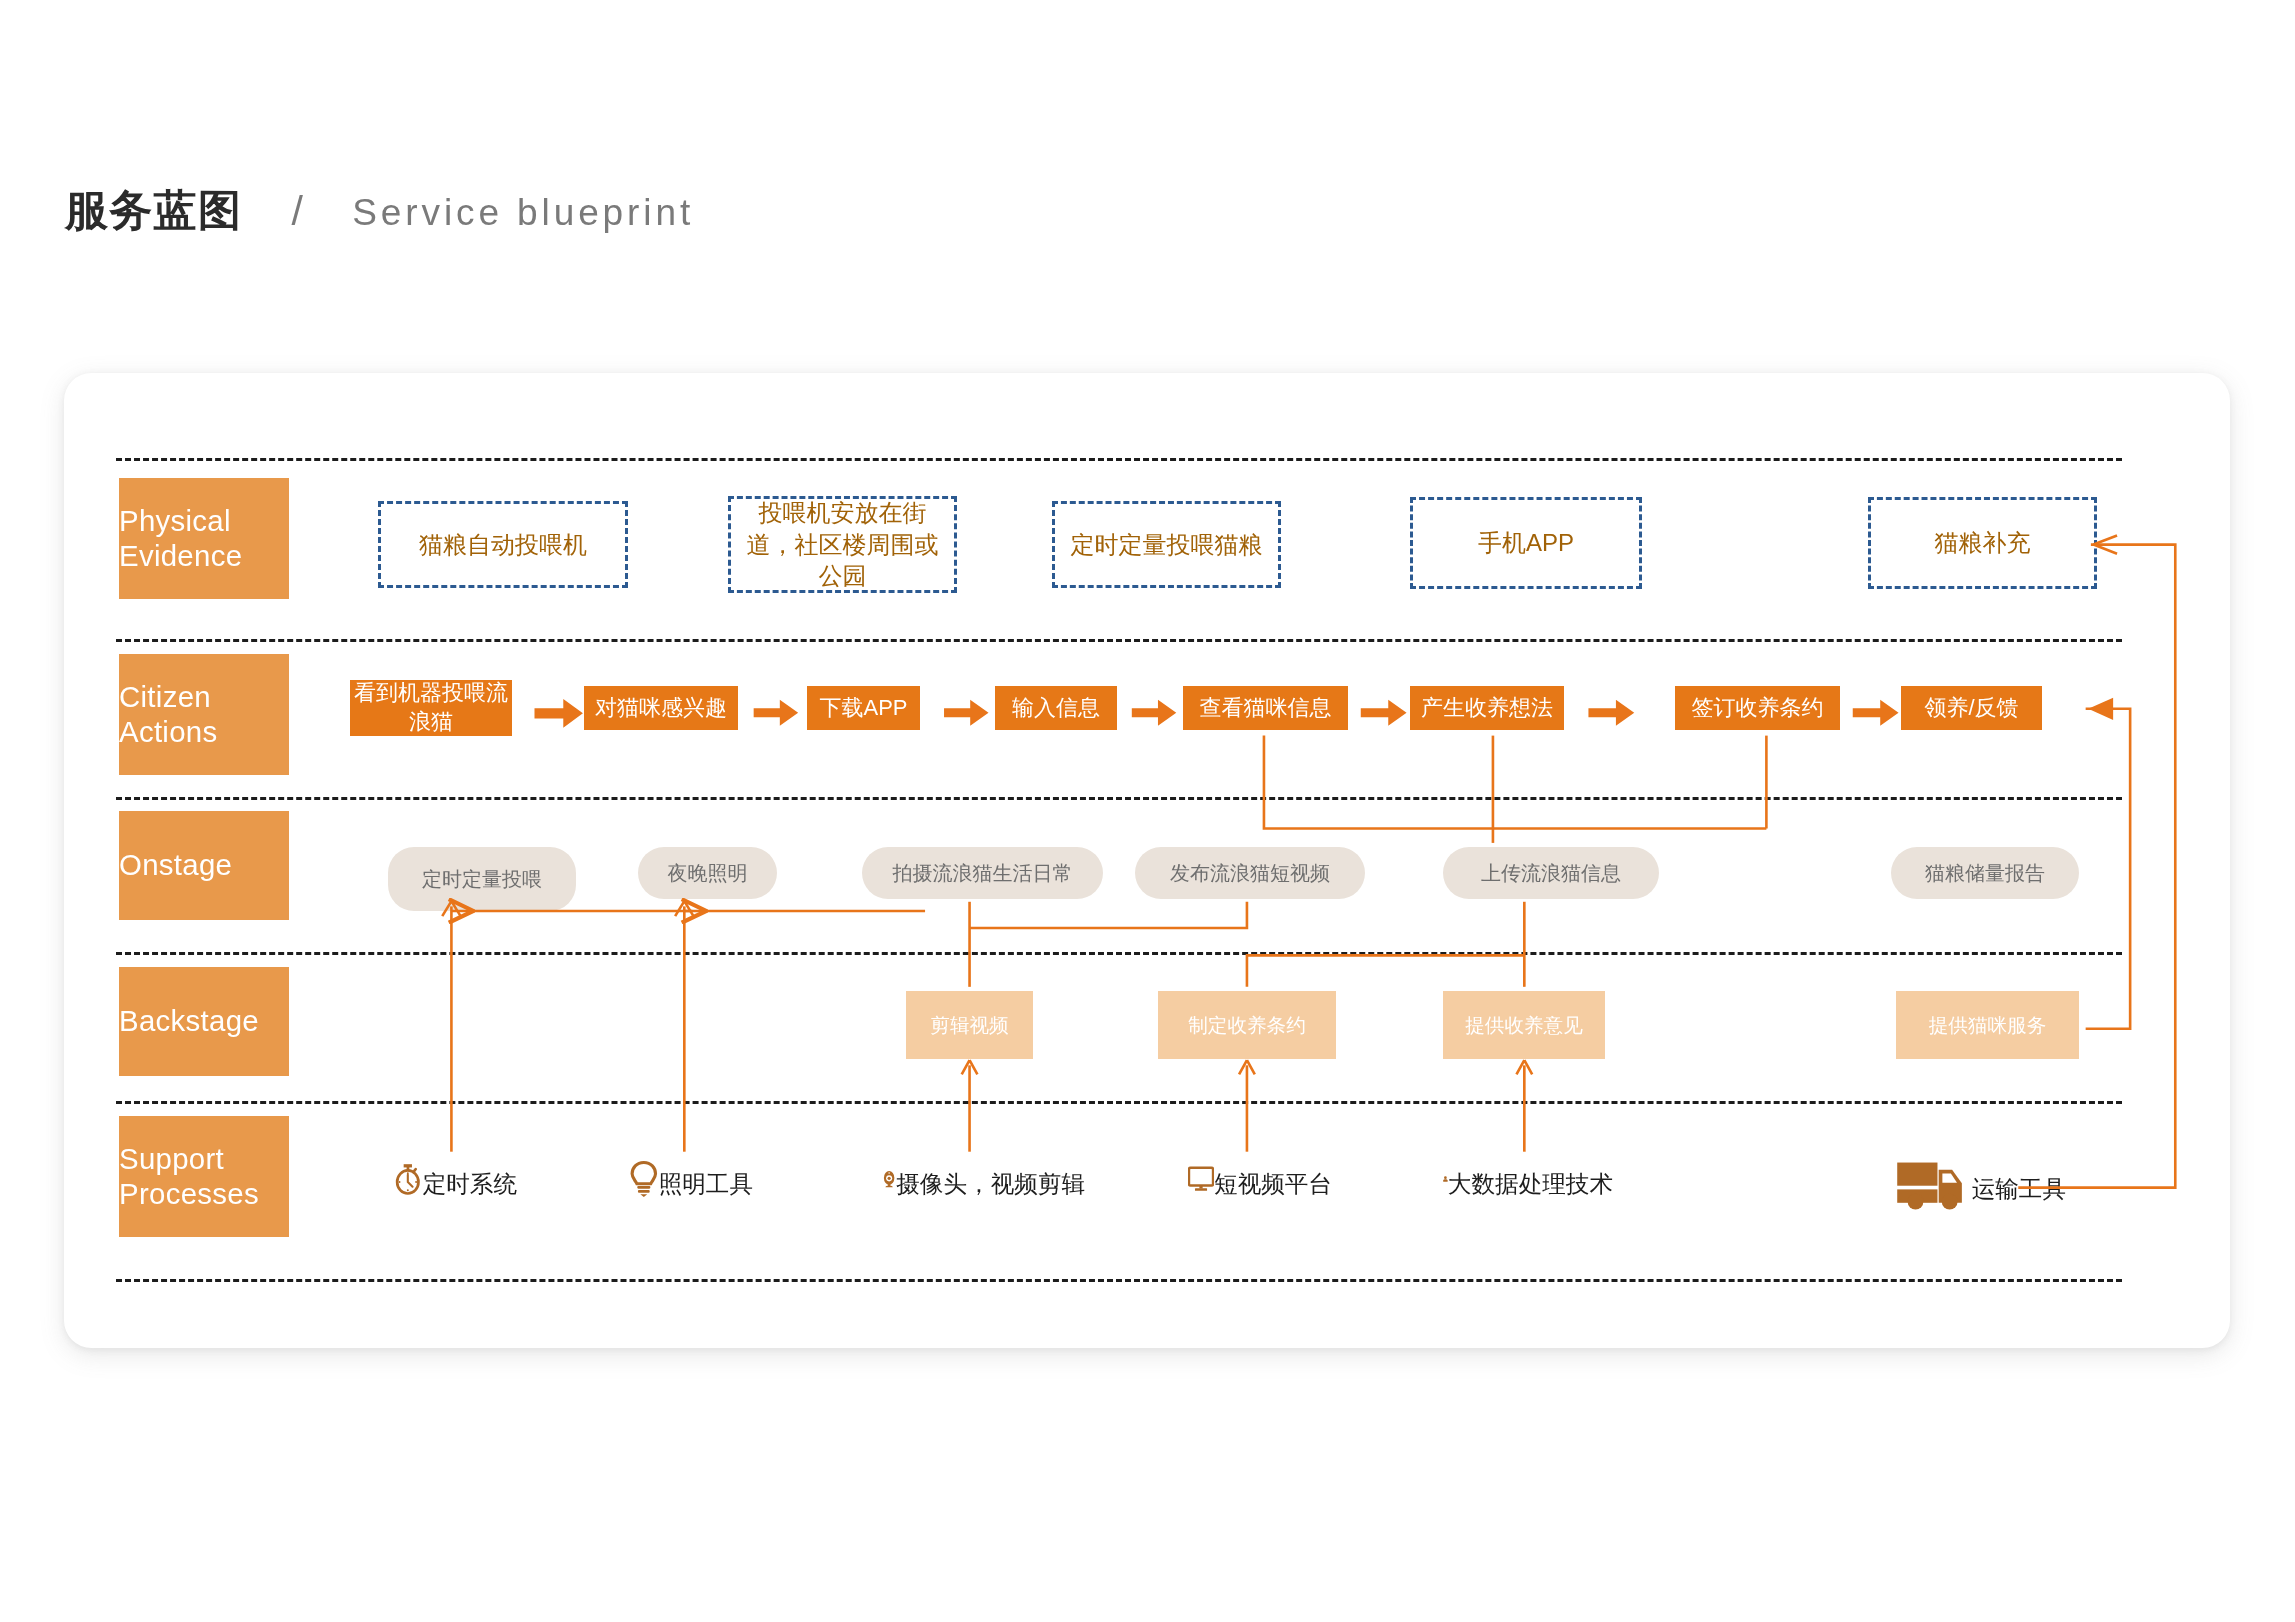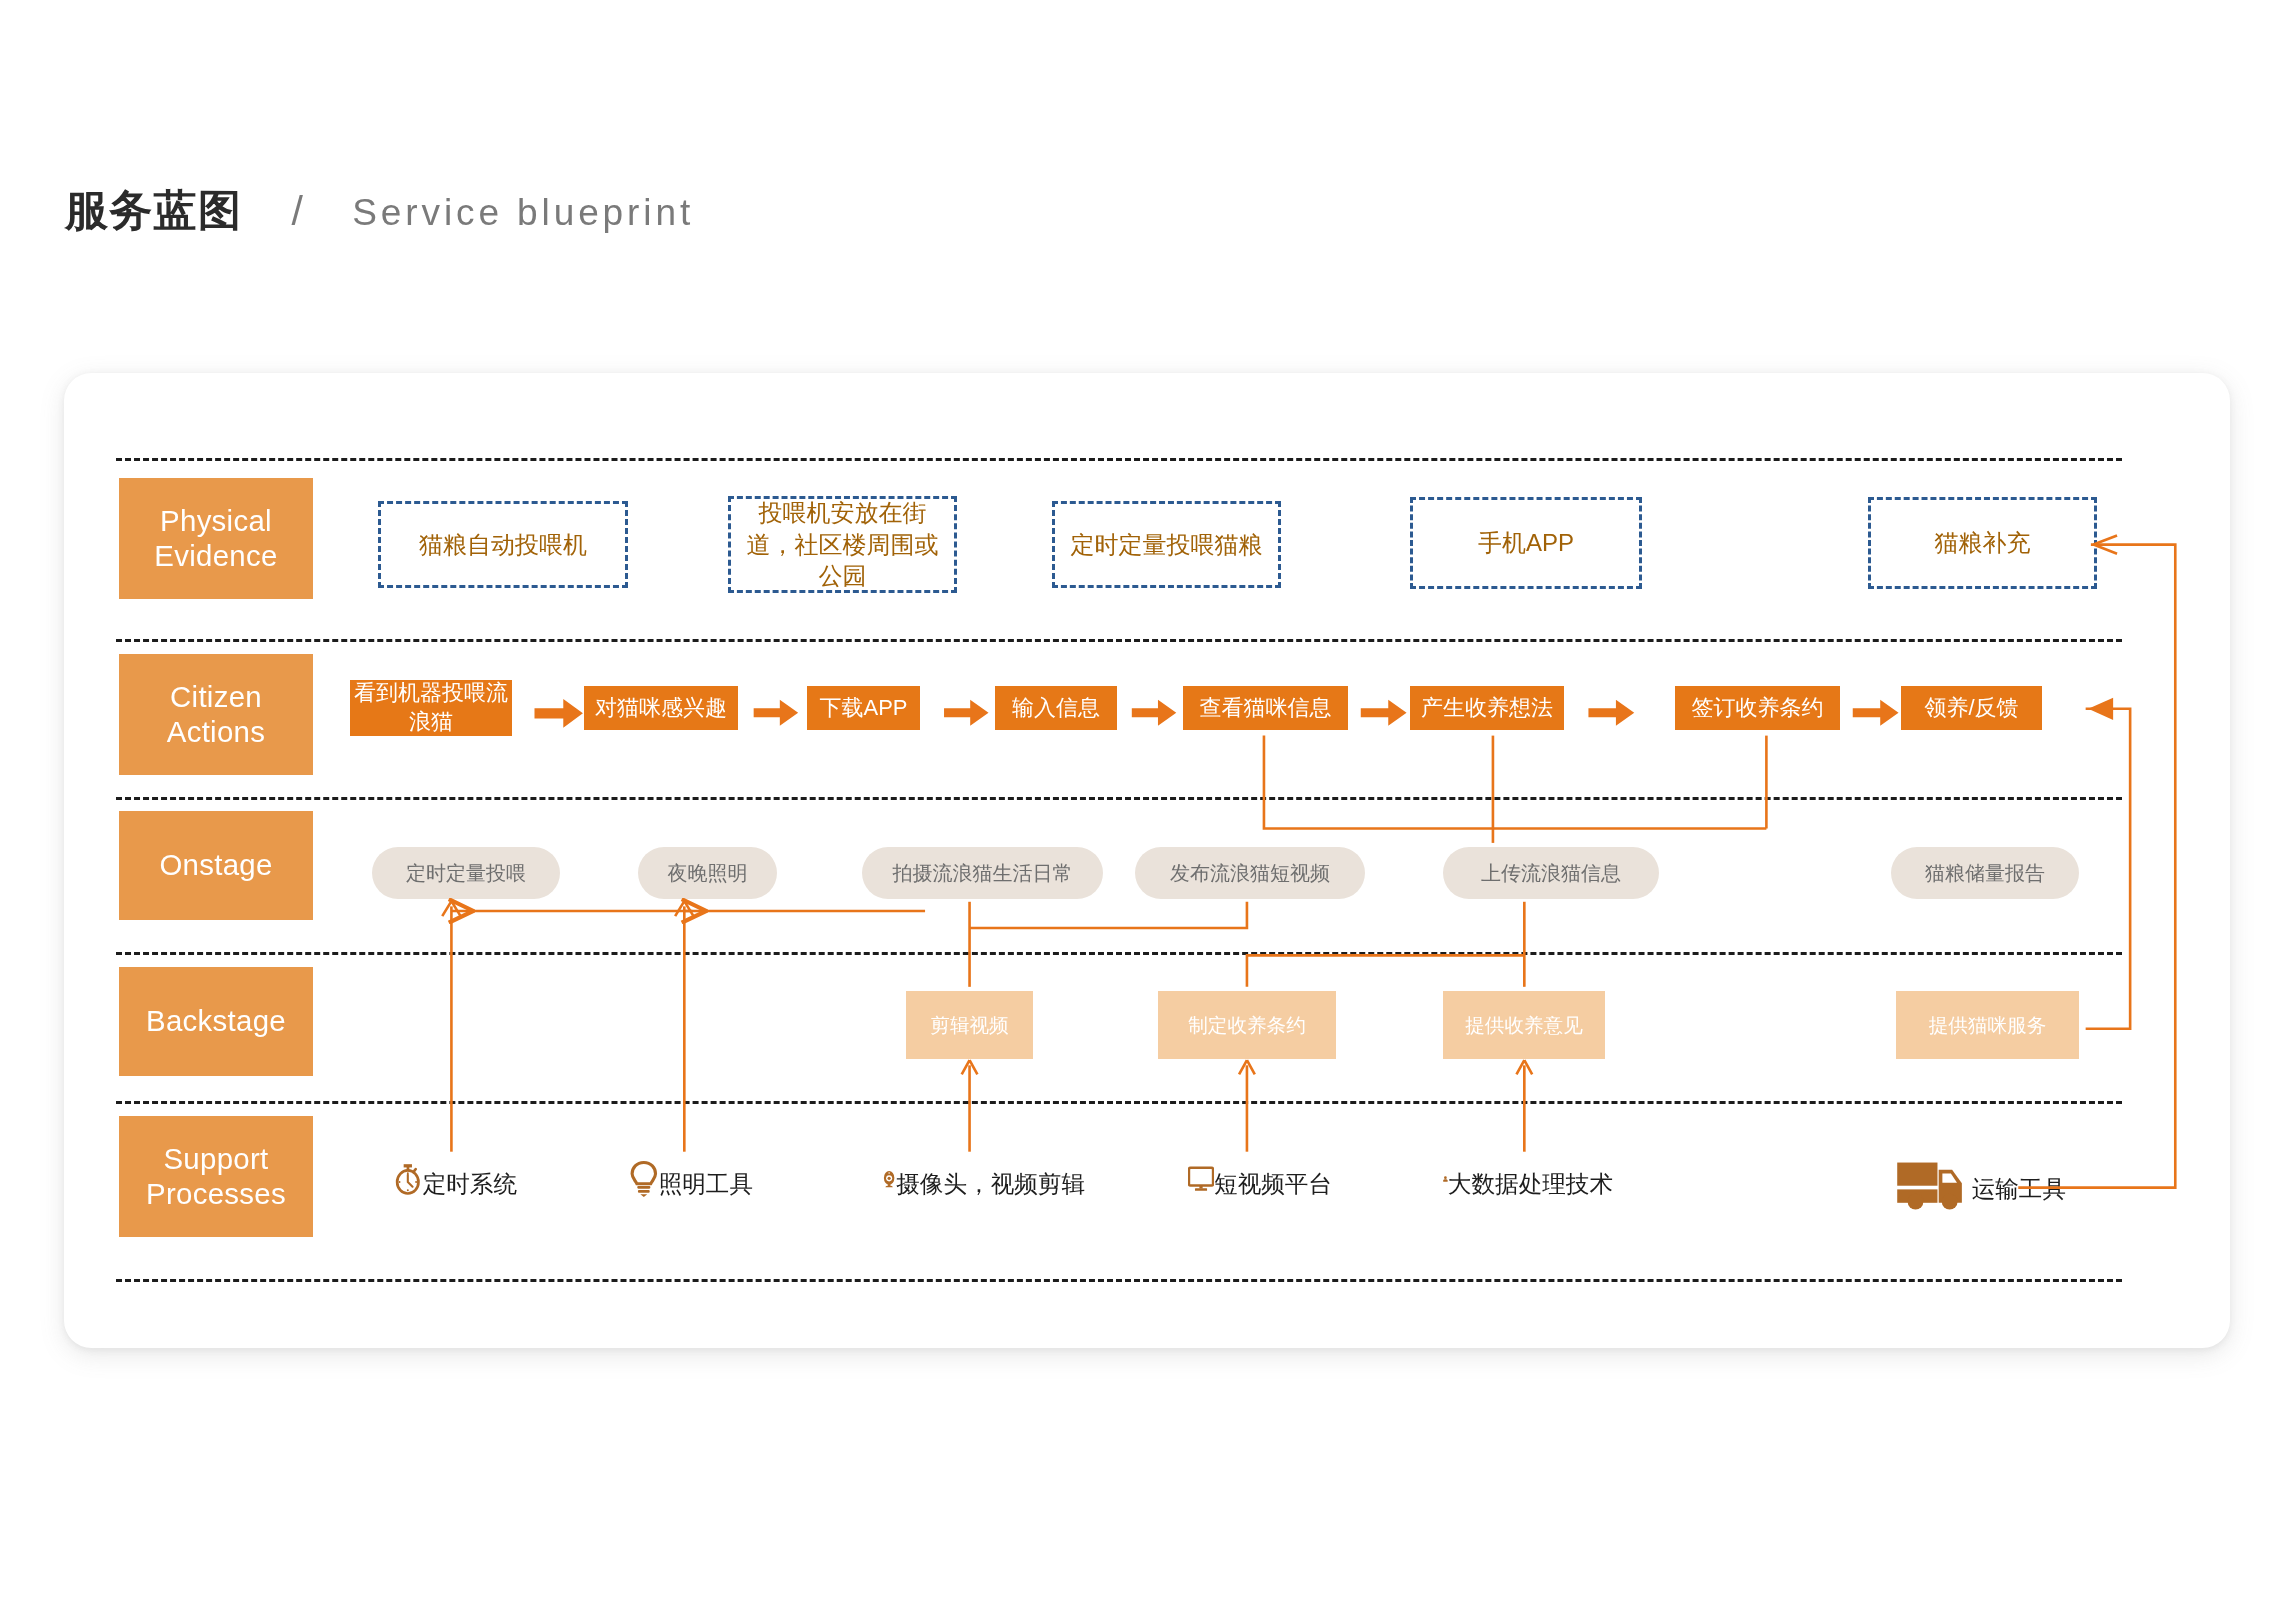--- a/index.html
+++ b/index.html
@@ -49,24 +49,24 @@
     position: absolute;
     left: 116px; width: 2006px;
     height: 0;
     border-top: 3.3px dashed #1c1c1c;
   }
 
   
   .row-label {
     position: absolute;
     left: 119px;
-    width: 194px;
+    width: 170px;
     background: #E8994B;
     display: flex; flex-direction: column;
-    align-items: center; justify-content: center;
+    align-items: flex-start; justify-content: center;
     color: #ffffff;
     font-size: 29.4px;
     line-height: 1.18;
     text-align: center;
     letter-spacing: 0.3px;
   }
 
   
   .pe-box {
     position: absolute;
@@ -182,21 +182,21 @@
 
 <div class="ca-box" style="left:350px;  top:680px; width:162px; height:56px">看到机器投喂流浪猫</div>
 <div class="ca-box" style="left:584px;  top:686px; width:154px; height:44px">对猫咪感兴趣</div>
 <div class="ca-box" style="left:807px; top:686px; width:113px; height:44px">下载APP</div>
 <div class="ca-box" style="left:995px; top:686px; width:122px; height:44px">输入信息</div>
 <div class="ca-box" style="left:1183px; top:686px; width:165px; height:44px">查看猫咪信息</div>
 <div class="ca-box" style="left:1410px; top:686px; width:154px; height:44px">产生收养想法</div>
 <div class="ca-box" style="left:1675px; top:686px; width:165px; height:44px">签订收养条约</div>
 <div class="ca-box" style="left:1901px; top:686px; width:141px; height:44px">领养/反馈</div>
 
-<div class="on-pill" style="left:372px;  top:847px; width:188px; height:52px">定时定量投喂</div>
+<div class="on-pill" style="left:388px;  top:847px; width:188px; height:64px">定时定量投喂</div>
 <div class="on-pill" style="left:638px;  top:847px; width:139px; height:52px">夜晚照明</div>
 <div class="on-pill" style="left:862px; top:847px; width:241px; height:52px">拍摄流浪猫生活日常</div>
 <div class="on-pill" style="left:1135px; top:847px; width:230px; height:52px">发布流浪猫短视频</div>
 <div class="on-pill" style="left:1443px; top:847px; width:216px; height:52px">上传流浪猫信息</div>
 <div class="on-pill" style="left:1891px; top:847px; width:188px; height:52px">猫粮储量报告</div>
 
 <div class="bs-box" style="left:906px; top:991px; width:127px; height:68px">剪辑视频</div>
 <div class="bs-box" style="left:1158px; top:991px; width:178px; height:68px">制定收养条约</div>
 <div class="bs-box" style="left:1443px; top:991px; width:162px; height:68px">提供收养意见</div>
 <div class="bs-box" style="left:1896px; top:991px; width:183px; height:68px">提供猫咪服务</div>

